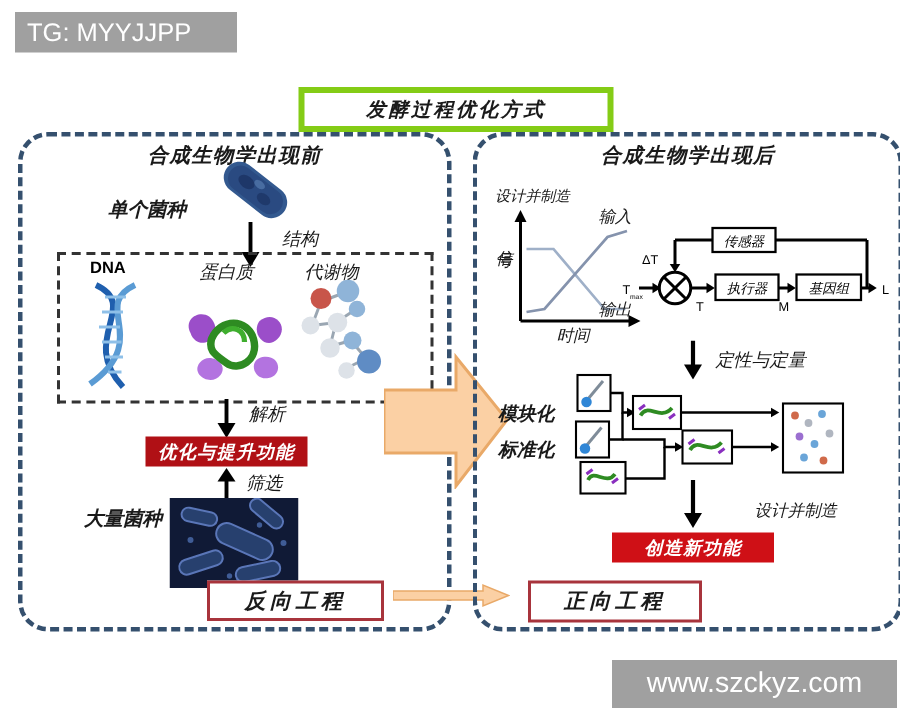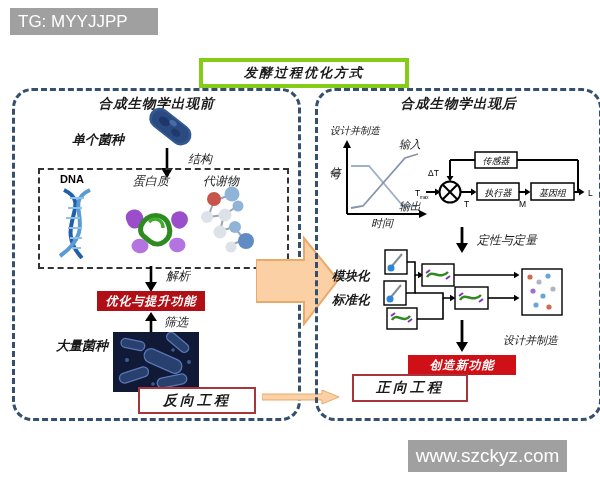--- a/index.html
+++ b/index.html
@@ -3,38 +3,38 @@
 <meta charset="utf-8">
 <style>
   html,body{margin:0;padding:0;background:#fff;}
   #stage{position:relative;width:600px;height:480px;background:#ffffff;overflow:hidden;
          font-family:"Liberation Serif",serif;}
   .abs{position:absolute;}
   .cn{font-family:"Liberation Serif",serif;font-style:italic;color:#1a1a1a;}
   .badge{background:#a0a0a0;color:#ffffff;font-family:"Liberation Sans",sans-serif;
          font-style:normal;display:flex;align-items:center;}
   #tg-badge{left:10px;top:8px;width:140px;height:27px;font-size:17px;padding-left:8px;}
-  #site-badge{left:408px;top:440px;width:159px;height:32px;font-size:19px;justify-content:center;}
+  #site-badge{left:408px;top:440px;width:190px;height:32px;font-size:19px;justify-content:center;}
   #title-box{left:199px;top:58px;width:202px;height:22px;border:4px solid #84cc16;
              display:flex;align-items:center;justify-content:center;font-weight:bold;
              font-size:13px;letter-spacing:2px;background:#fff;}
   .panel{border:3px dashed #35506e;border-radius:20px;background:transparent;}
   #left-panel{left:12px;top:88px;width:283px;height:327px;}
   #right-panel{left:315px;top:88px;width:281px;height:327px;}
   .panel-header{position:absolute;top:4px;left:0;width:100%;text-align:center;
                 font-weight:bold;font-size:13.5px;letter-spacing:1px;}
   #inner-box{left:38px;top:168px;width:247px;height:97px;border:2px dashed #333;}
   .redbox{color:#fff;font-weight:bold;font-size:12px;display:flex;align-items:center;
           justify-content:center;letter-spacing:1px;font-style:italic;}
   #optimize-box{left:97px;top:291px;width:108px;height:20px;background:#b01015;}
   #create-box{left:408px;top:355px;width:108px;height:20px;background:#cf1016;}
   .eng-box{background:#fff;border:2px solid #a8343c;display:flex;align-items:center;
            justify-content:center;font-weight:bold;font-size:14px;letter-spacing:3px;}
   #reverse-box{left:138px;top:387px;width:114px;height:23px;}
-  #forward-box{left:352px;top:374px;width:112px;height:24px;}
+  #forward-box{left:352px;top:387px;width:112px;height:24px;}
   .lbl{font-size:12px;}
   .lbl-b{font-size:13px;font-weight:bold;}
   .lbl-s{font-size:11px;}
   .lbl-xs{font-size:10px;}
   #graph-ylabel{writing-mode:vertical-rl;letter-spacing:2px;}
   svg{display:block;}
 </style>
 </head>
 <body>
 

